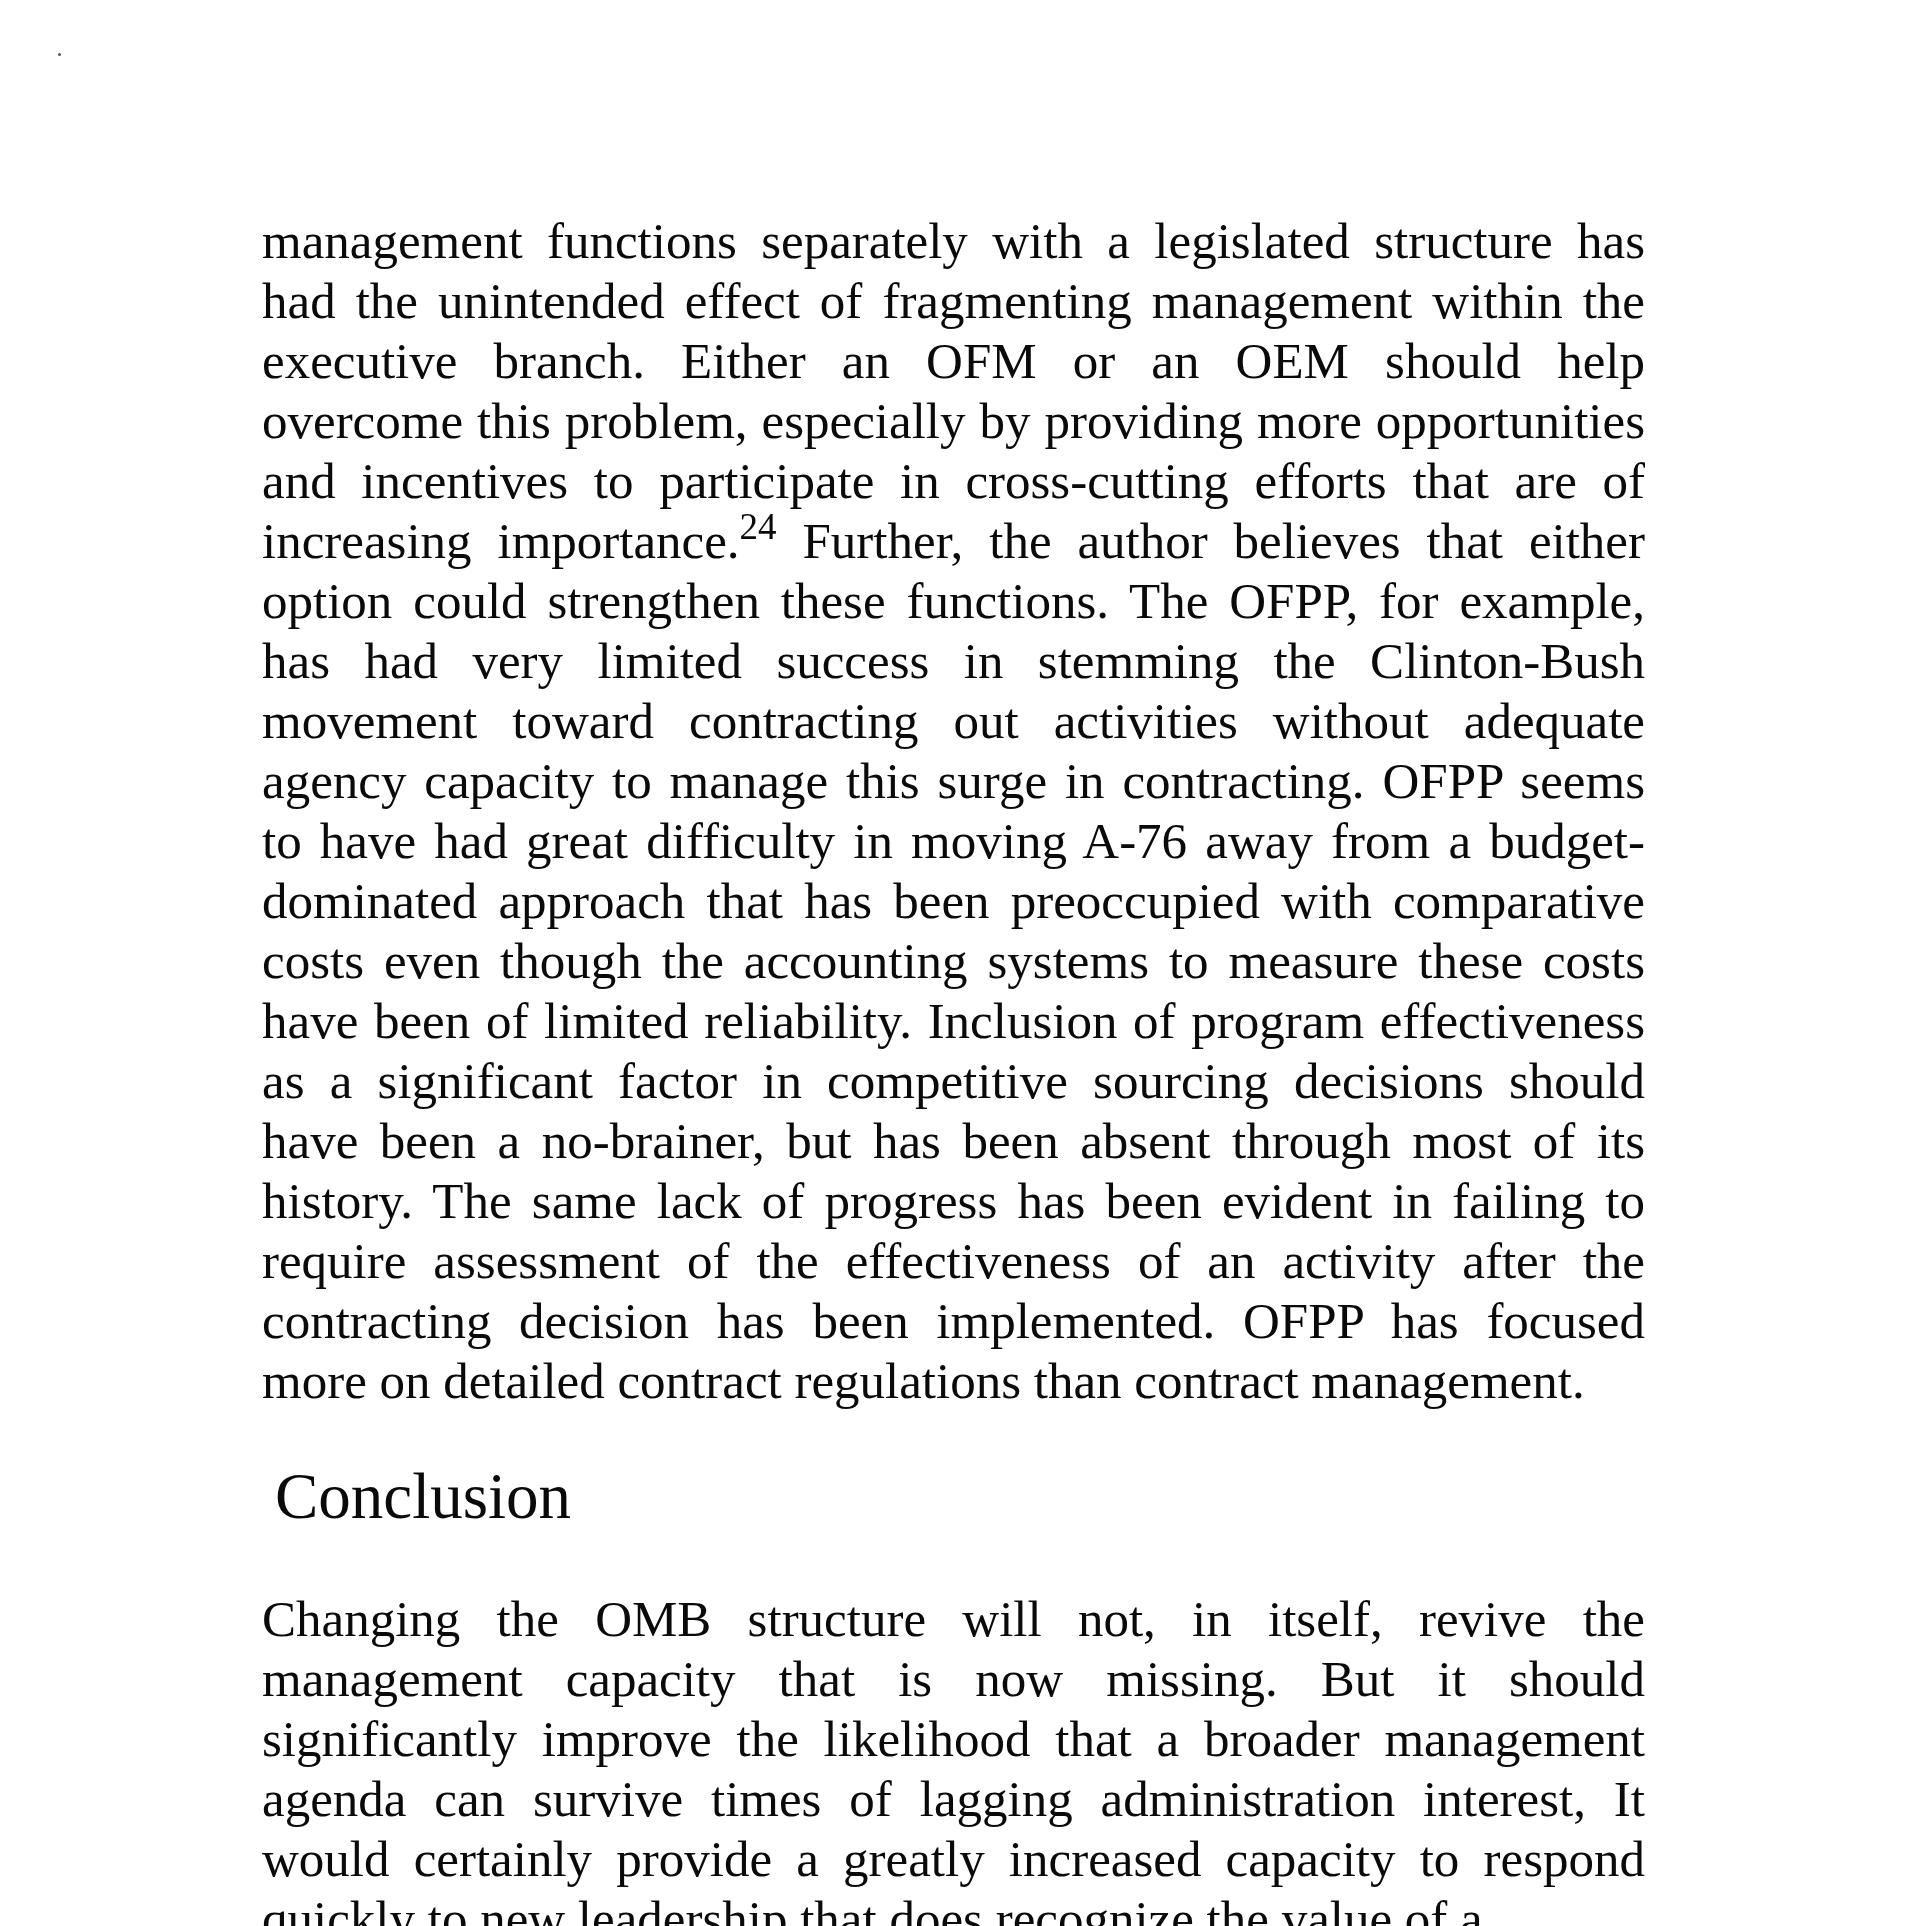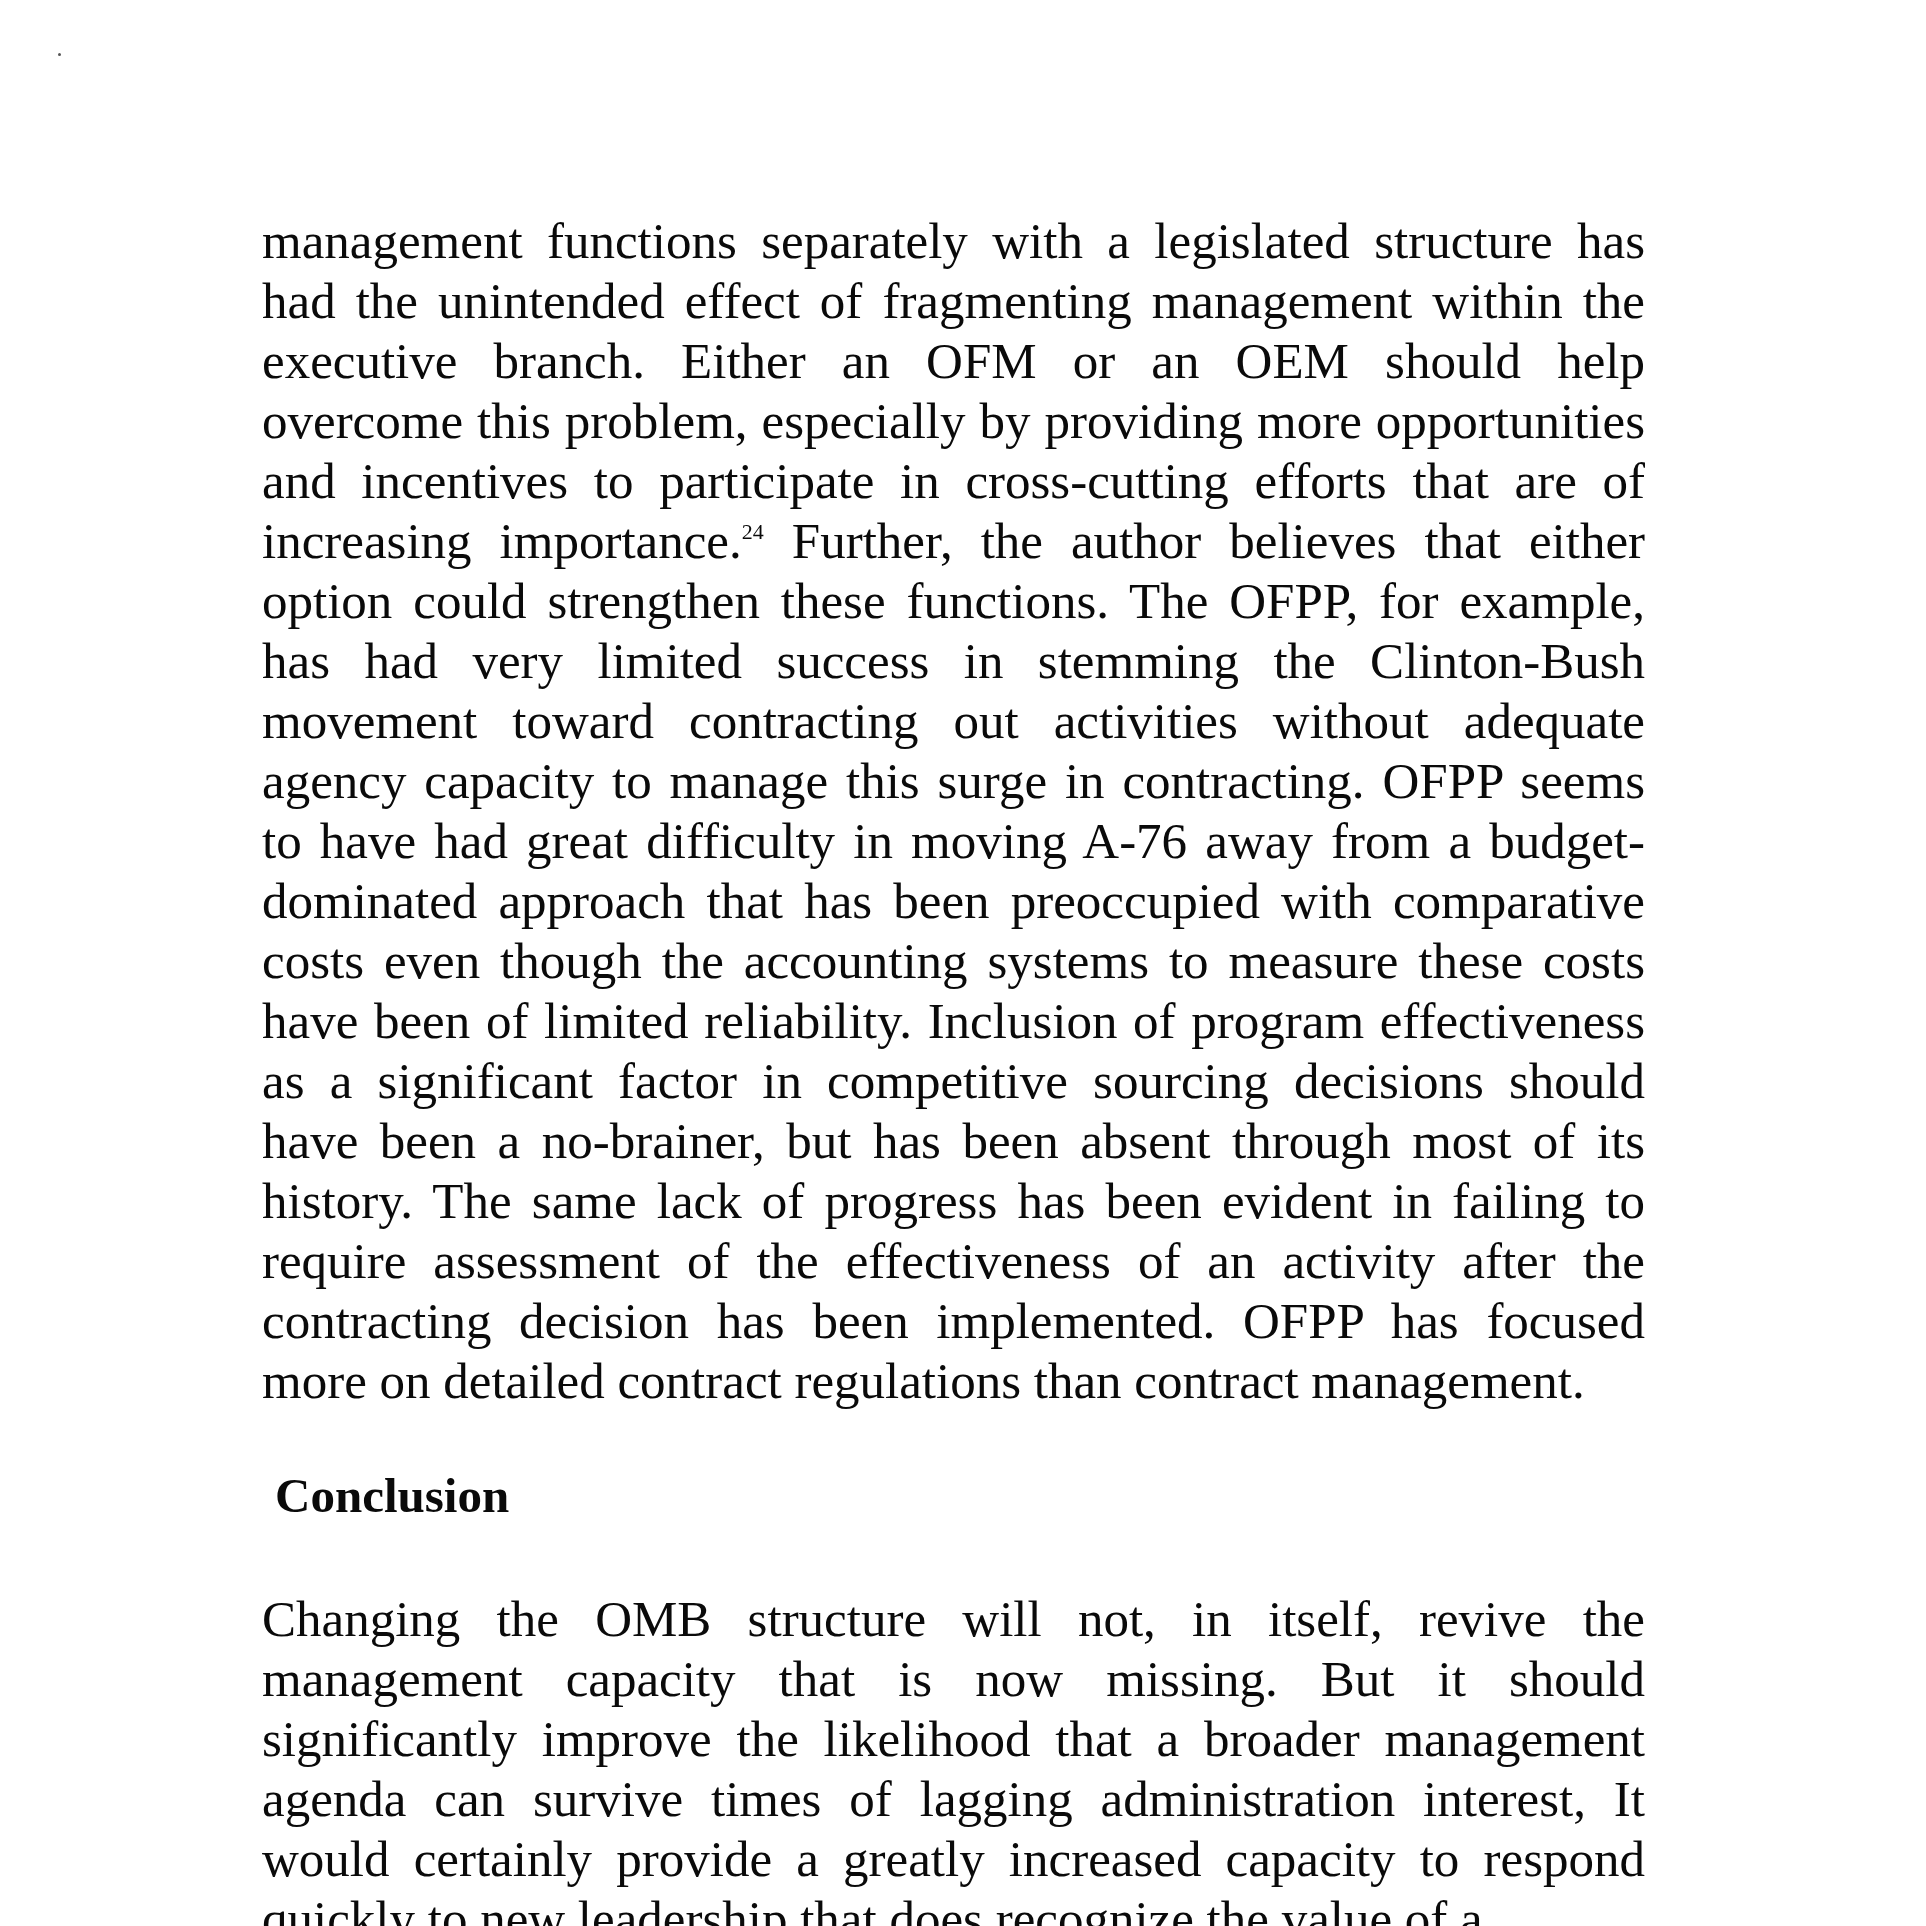--- a/index.html
+++ b/index.html
@@ -2,22 +2,22 @@
 <html style="font-size:6.2px"><head>
 <meta charset="utf-8">
 <style>
   html, body { margin: 0; padding: 0; background: #ffffff; }
   body { width: 1929px; height: 2513px; position: relative; overflow: hidden; }
   .page { position: absolute; left: 0; top: 0; width: 1929px; height: 2513px; background: #fff; color: #0a0a0a; font-family: "Liberation Serif", "DejaVu Serif", serif; }
   .speck { position: absolute; left: 58px; top: 53px; width: 3.1px; height: 3.1px; background: #555; border-radius: 50%; }
   .body-text { position: absolute; left: 262px; width: 1383px; font-size: 51px; line-height: 60px; text-align: justify; text-align-last: left; letter-spacing: 0px; }
   .para1 { top: 211px; }
   .para2 { top: 1589px; }
-  .heading { position: absolute; left: 275px; top: 1466px; font-size: 49px; font-weight: bold; line-height: 60px; }
-  sup.fnref { font-size: 22px; line-height: 0; vertical-align: 19px; }
+  .heading { position: absolute; left: 275px; top: 1466px; font-size: 65px; font-weight: normal; line-height: 60px; }
+  sup.fnref { font-size: 37px; line-height: 0; vertical-align: 19px; }
 </style>
 </head>
 <body>
 
 <div class="page">
   <div class="speck"></div>
 
   <p class="body-text para1" style="margin:0"><span>management functions separately with a legislated structure has had the unintended effect of fragmenting management within the executive branch.  Either an OFM or an OEM should help overcome this problem, especially by providing more opportunities and incentives to participate in cross-cutting efforts that are of increasing importance.</span><sup class="fnref">24</sup><span>  Further, the author believes that either option could strengthen these functions.  The OFPP, for example, has had very limited success in stemming the Clinton-Bush movement toward contracting out activities without adequate agency capacity to manage this surge in contracting.  OFPP seems to have had great difficulty in moving A-76 away from a budget-dominated approach that has been preoccupied with comparative costs even though the accounting systems to measure these costs have been of limited reliability.  Inclusion of program effectiveness as a significant factor in competitive sourcing decisions should have been a no-brainer, but has been absent through most of its history.  The same lack of progress has been evident in failing to require assessment of the effectiveness of an activity after the contracting decision has been implemented.  OFPP has focused more on detailed contract regulations than contract management.</span></p>
 
   <h2 class="heading" style="margin:0">Conclusion</h2>

